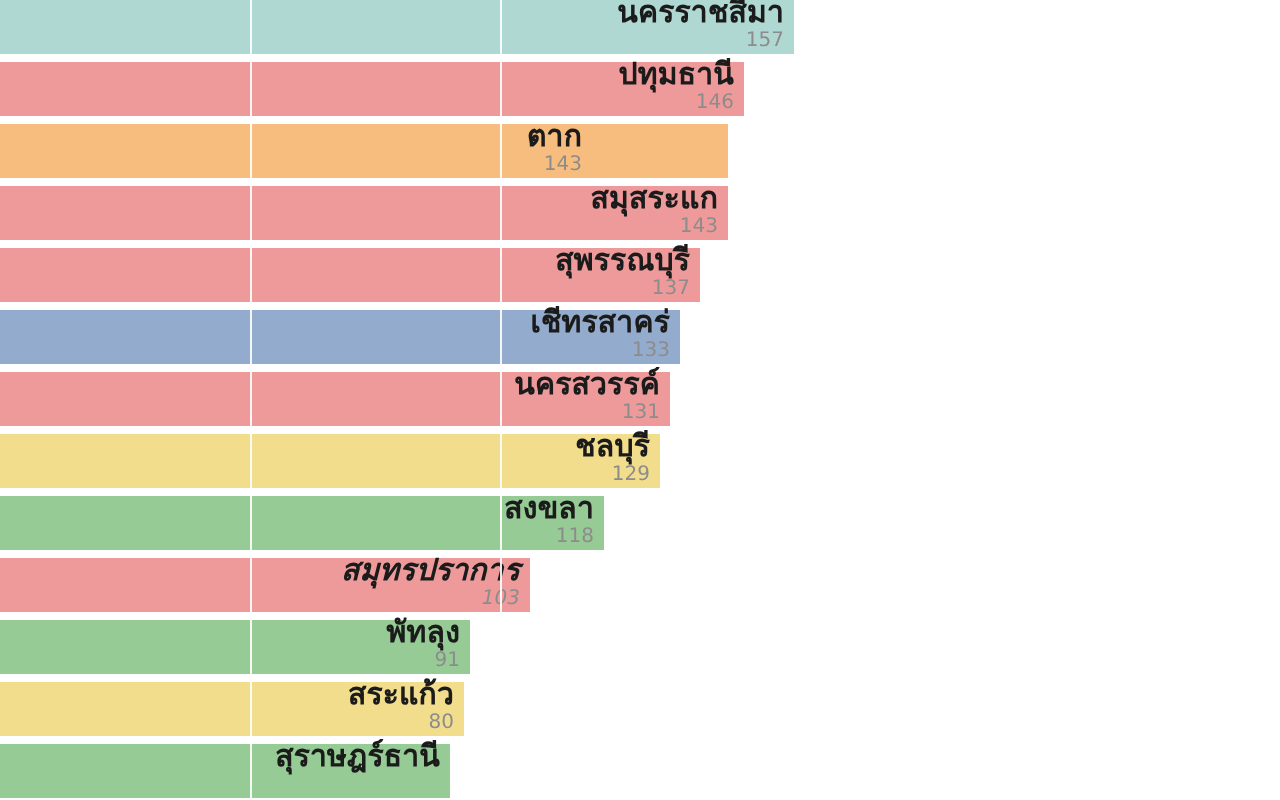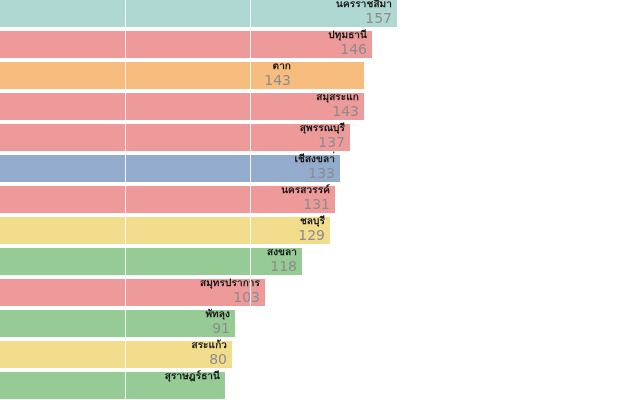--- a/index.html
+++ b/index.html
@@ -60,29 +60,29 @@
     position: absolute;
     top: -1px;
     text-align: right;
     line-height: 1.05;
     padding-right: 5px;
     box-sizing: border-box;
     white-space: nowrap;
   }
   .bar-label {
     display: block;
-    font-size: 10px;
+    font-size: 15px;
     font-weight: bold;
     color: #1b1b1b;
     letter-spacing: 0.1px;
     margin-left: 35px;
   }
   .bar-value {
     display: block;
-    font-size: 14px;
+    font-size: 10px;
     font-weight: normal;
     color: #8c8c8c;
     margin-top: 1px;
   }
 </style>
 </head>
 <body>
 
 <div id="chart-root">
 
@@ -119,21 +119,21 @@
         <div class="bar-row" style="top: 124px; width: 350px;">
           <div class="bar" style="width: 350px; background: rgb(239, 154, 154);"></div>
           <div class="bar-text" style="width: 350px; left: 0px;">
             <span class="bar-label">สุพรรณบุรี</span>
             <span class="bar-value">137</span>
           </div>
         </div>
         <div class="bar-row" style="top: 155px; width: 340px;">
           <div class="bar" style="width: 340px; background: rgb(147, 171, 204);"></div>
           <div class="bar-text" style="width: 340px; left: 0px;">
-            <span class="bar-label">เชีสงขลา่</span>
+            <span class="bar-label">เชีทรสาคร่</span>
             <span class="bar-value">133</span>
           </div>
         </div>
         <div class="bar-row" style="top: 186px; width: 335px;">
           <div class="bar" style="width: 335px; background: rgb(239, 154, 154);"></div>
           <div class="bar-text" style="width: 335px; left: 0px;">
             <span class="bar-label">นครสวรรค์</span>
             <span class="bar-value">131</span>
           </div>
         </div>
@@ -146,21 +146,21 @@
         </div>
         <div class="bar-row" style="top: 248px; width: 302px; padding-left: 36px;">
           <div class="bar" style="width: 302px; background: rgb(150, 203, 150);"></div>
           <div class="bar-text" style="width: 302px; left: 0px;">
             <span class="bar-label">สงขลา</span>
             <span class="bar-value">118</span>
           </div>
         </div>
         <div class="bar-row" style="top: 279px; width: 265px;">
           <div class="bar" style="width: 265px; background: rgb(239, 154, 154);"></div>
-          <div class="bar-text" style="width: 265px; left: 0px;">
+          <div class="bar-text" style="width: 265px; left: 0px; font-style: italic;">
             <span class="bar-label">สมุทรปราการ</span>
             <span class="bar-value">103</span>
           </div>
         </div>
         <div class="bar-row" style="top: 310px; width: 235px;">
           <div class="bar" style="width: 235px; background: rgb(150, 203, 150);"></div>
           <div class="bar-text" style="width: 235px; left: 0px;">
             <span class="bar-label">พัทลุง</span>
             <span class="bar-value">91</span>
           </div>

